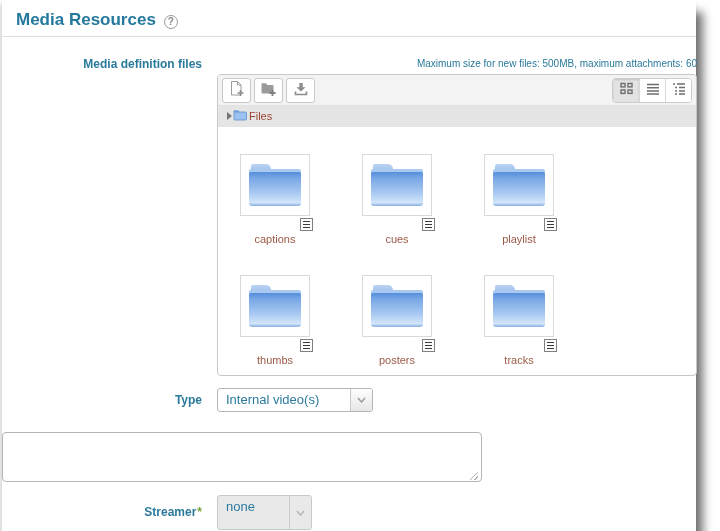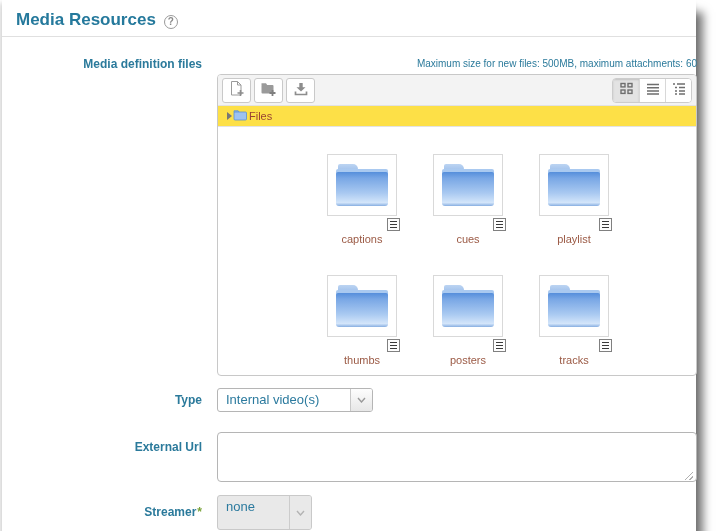--- a/index.html
+++ b/index.html
@@ -47,26 +47,26 @@
   .view-group {
     margin-left:auto; display:flex; border:1px solid #cccccc; border-radius:4px;
     overflow:hidden; background:#fff; height:25px;
   }
   .view-btn { width:26px; border:none; background:#fff; display:flex; align-items:center; justify-content:center; padding:0; cursor:pointer; }
   .view-btn + .view-btn { border-left:1px solid #d8d8d8; }
   .view-btn.active { background:#e3e3e3; box-shadow:inset 0 1px 2px rgba(0,0,0,0.15); }
 
   .fm-breadcrumb {
     display:flex; align-items:center; gap:1px; padding:4px 9px; height:21px;
-    background:#fde047; border-bottom:1px solid #e3e3e3; font-size:11px; color:#994433;
+    background:#e5e5e5; border-bottom:1px solid #e3e3e3; font-size:11px; color:#994433;
   }
   .tri { width:0; height:0; border-top:4px solid transparent; border-bottom:4px solid transparent; border-left:5px solid #777; display:inline-block; }
 
   .fm-files { padding:27px 0 0 22px; background:#fff; }
-  .fm-row { display:flex; gap:36px;justify-content:center; }
+  .fm-row { display:flex; gap:52px; }
   .fm-row + .fm-row { margin-top:30px; }
 
   .tile { position:relative; width:70px; text-align:center; cursor:pointer; }
   .tile-box { width:70px; height:62px; border:1px solid #d9d9d9; background:#fff; }
   .fldr { position:relative; width:52px; height:42px; margin:9px auto 0; }
   .fldr .tab  { position:absolute; top:0; left:2px; width:20px; height:11px; background:linear-gradient(180deg,#bcd4f2,#8fb5e8); border-radius:2px 5px 0 0; }
   .fldr .back { position:absolute; top:5px; left:0; right:0; height:8px; background:#a9c9f0; border-radius:2px; }
   .fldr .body { position:absolute; top:8px; left:0; right:0; bottom:0;
     background:linear-gradient(180deg,#558edb 0%,#79a7e5 18%,#a9c9f1 62%,#d3e5fa 90%,#87aee1 100%);
     border-radius:2px 2px 3px 3px; }
@@ -293,21 +293,20 @@
         <span class="sel-arrow">
           <svg width="9" height="6" viewBox="0 0 9 6">
               <path d="M1 1l3.5 4L8 1" fill="none" stroke="#9a9a9a" stroke-width="1.4"></path>
             </svg>
         </span>
       </div>
     </div>
 
     <div class="spacer-20"></div>
 
-    <div class="flabel lbl-ext">External Url</div>
     <div class="ta-wrap">
       <textarea class="ext-url" style=""></textarea>
       <span class="grip"></span>
     </div>
 
     <div class="spacer-9"></div>
 
     <div class="flabel lbl-streamer">
       <span>Streamer</span><span class="req">*</span>
     </div>

